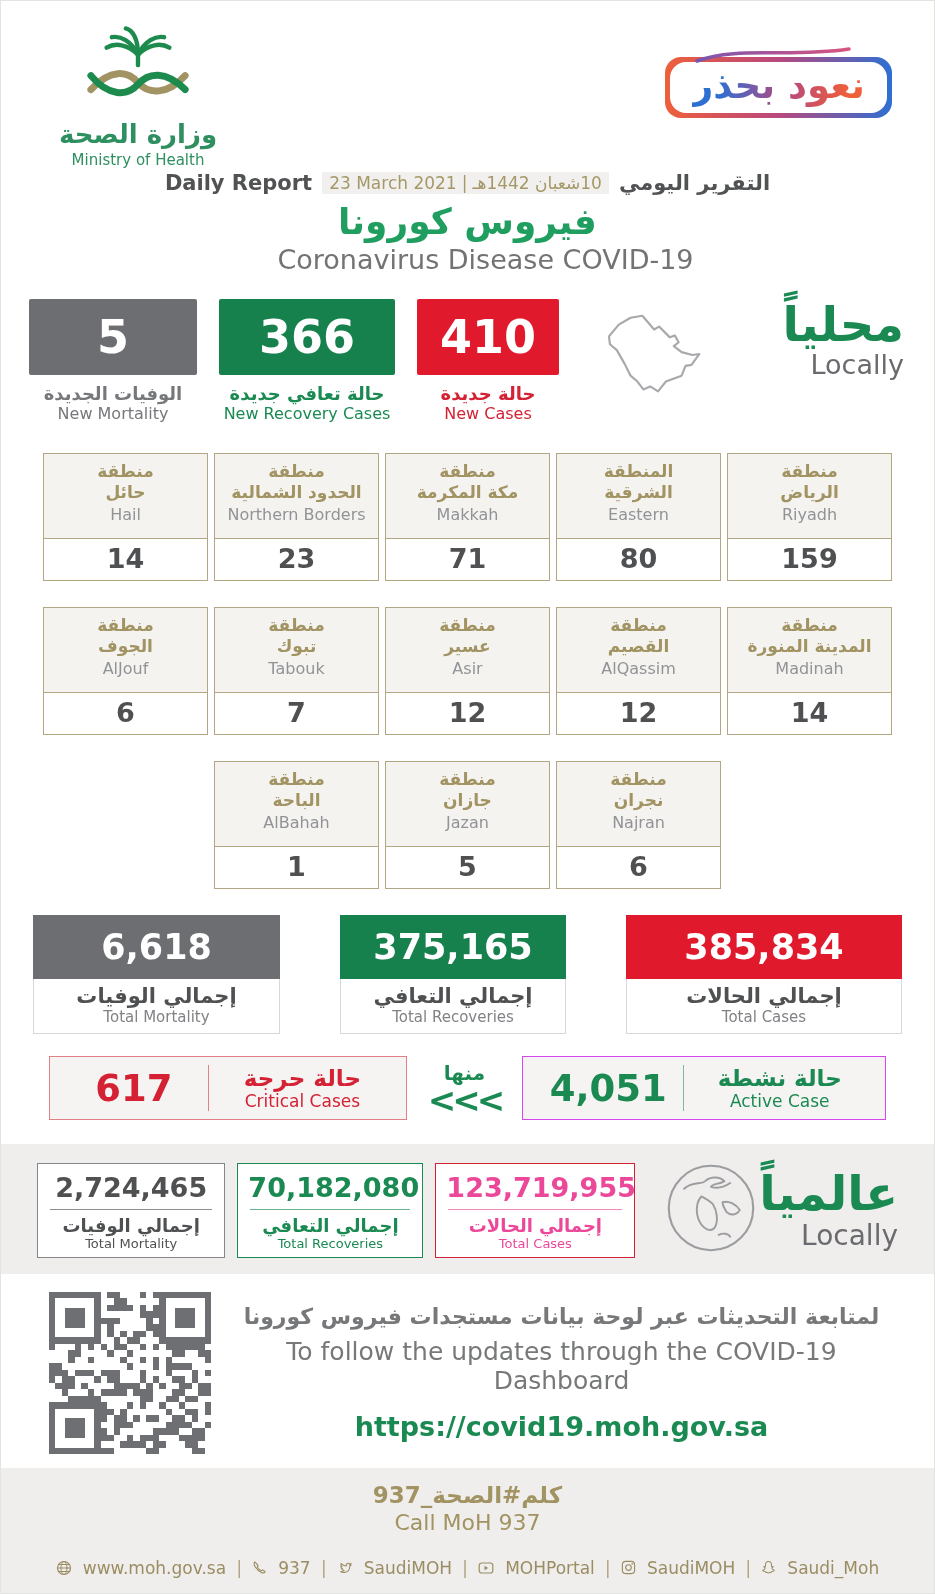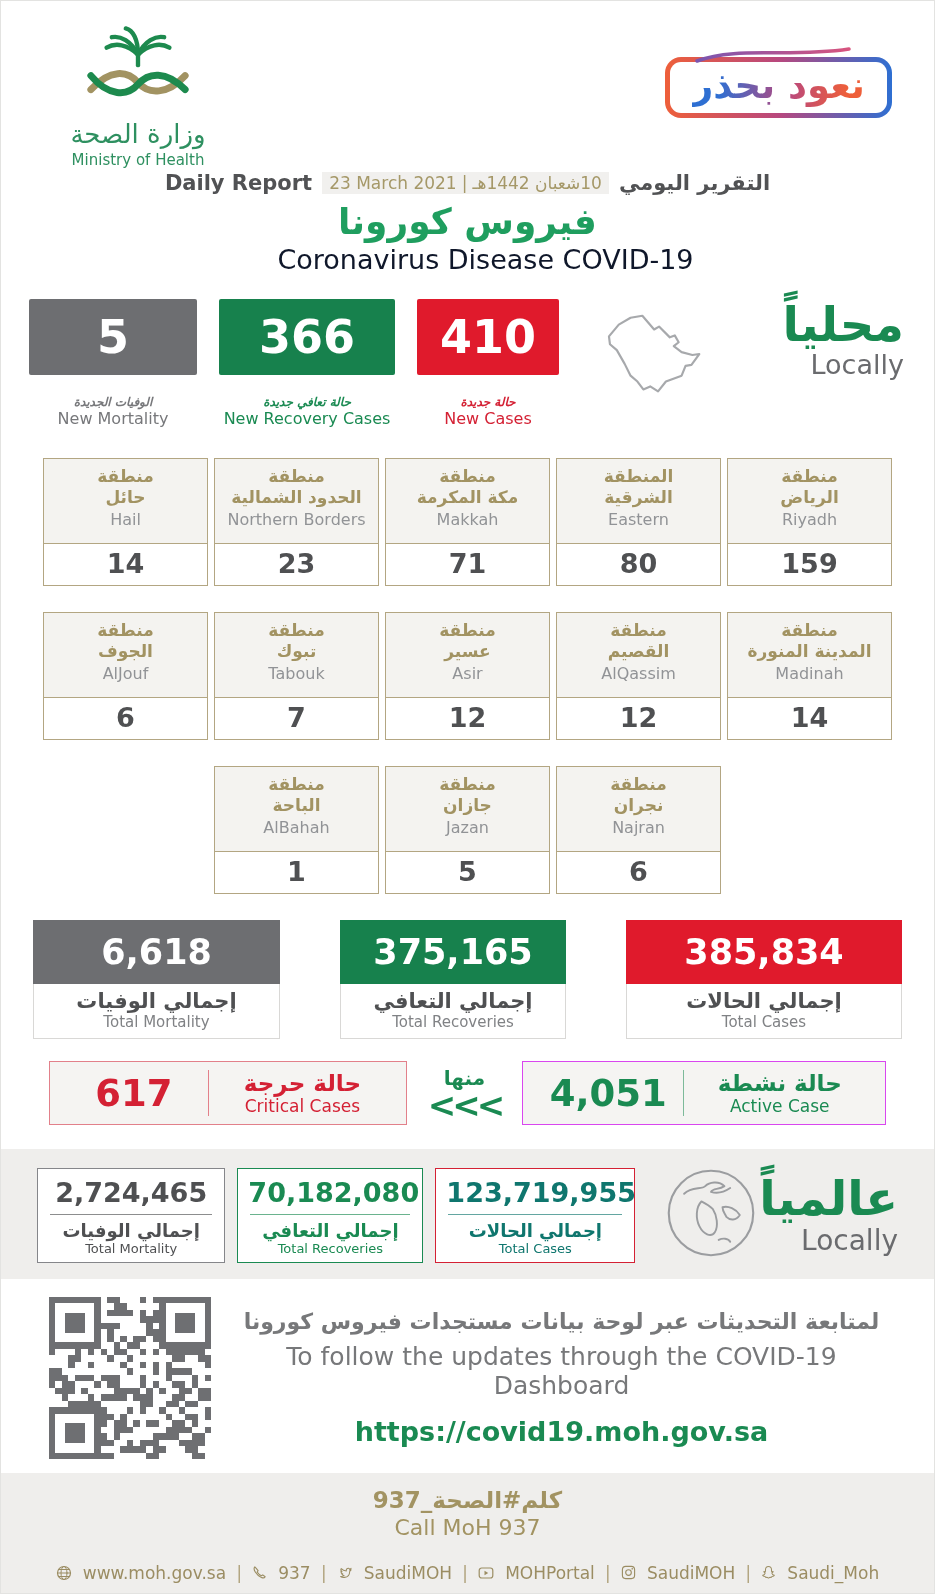--- a/index.html
+++ b/index.html
@@ -2,42 +2,42 @@
 <html><head>
 <meta charset="utf-8">
 <style>
   * { margin:0; padding:0; box-sizing:border-box; }
   body { width:935px; height:1594px; background:#ffffff; font-family:"DejaVu Sans", sans-serif; color:#4f5052; overflow:hidden; border:1px solid #e3e3e1; }
   .page { width:100%; height:100%; position:relative; }
 
   
   .header { display:flex; justify-content:space-between; align-items:flex-start; padding:24px 30px 0 52px; height:168px; }
   .logo-block { text-align:center; width:170px; }
-  .logo-ar { color:#2e9060; font-size:26px; font-weight:normal; margin-top:-6px; }
+  .logo-ar { color:#2e9060; font-size:26px; font-weight:bold; margin-top:-6px; }
   .logo-en { color:#2e9060; font-size:15px; margin-top:2px; }
   .badge-wrap { position:relative; margin-top:32px; margin-right:12px; }
   .badge-swoosh { position:absolute; top:-13px; left:28px; }
   .badge { padding:5px; border-radius:16px; background:linear-gradient(90deg,#ee5f3a,#b8487e,#2e6fd2); }
-  .badge-inner { background:#fff; border-radius:11px; padding:2px 22px 6px 22px; }
+  .badge-inner { background:#fff; border-radius:16px; padding:2px 22px 6px 22px; }
   .badge-text { font-size:37px; font-weight:bold; background:linear-gradient(90deg,#2e6fd2 15%,#b8487e 55%,#ee5f3a 90%); -webkit-background-clip:text; background-clip:text; color:transparent; direction:rtl; }
 
   
   .date-row { display:flex; justify-content:center; align-items:center; gap:10px; margin-top:2px; }
   .bold-dark { font-size:21px; font-weight:bold; color:#515254; }
   .date-chip { background:#f1f0ee; color:#a59868; font-size:17px; padding:1px 7px; display:flex; gap:5px; align-items:center; }
   .main-title { text-align:center; font-size:36px; font-weight:bold; color:#1f9e5f; margin-top:6px; direction:rtl; }
-  .sub-title { text-align:center; font-size:27px; color:#0f172a; margin-top:2px;padding-left:36px; }
+  .sub-title { text-align:center; font-size:27px; color:#737373; margin-top:2px;padding-left:36px; }
 
   
   .local-row { display:flex; align-items:flex-start; padding:0 22px 0 28px; margin-top:24px; }
   .stat { text-align:center; margin-right:22px; }
   .stat-box { height:76px; display:flex; align-items:center; justify-content:center; color:#fff; font-size:46px; font-weight:bold; border-radius:2px; }
   .w1{width:168px;} .w2{width:176px;} .w3{width:142px;}
   .bg-gray{background:#6d6e71;} .bg-green{background:#17814d;} .bg-red{background:#e01a2c;}
-  .stat-ar { font-size:12px; font-weight:bold; margin-top:20px; direction:rtl;font-style:italic; }
+  .stat-ar { font-size:18px; font-weight:bold; margin-top:8px; direction:rtl; }
   .stat-en { font-size:16px; }
   .c-gray{color:#77787b;} .c-green{color:#1a8a52;} .c-red{color:#d42134;}
   .map-wrap { margin:4px 4px 0 14px; }
   .local-label { margin-left:6px; flex:1; text-align:right; padding-right:8px; }
   .local-ar { font-size:48px; font-weight:bold; color:#1a8a52; direction:rtl; line-height:1.05; }
   .local-en { font-size:27px; color:#6a6b6e; margin-top:0px; }
 
   
   .grid { padding:0 42px; margin-top:30px; }
   .grid-row { display:flex; gap:6px; margin-bottom:26px; }
@@ -74,21 +74,21 @@
 
   
   .global-band { background:#efeeec; margin-top:24px; padding:16px 30px 14px 36px; display:flex; align-items:center; }
   .gbox { background:#fff; text-align:center; padding:8px 10px 6px 10px; margin-right:12px; }
   .gbox-num { font-size:27px; font-weight:bold; white-space:nowrap; }
   .gbox-sep { height:1px; background:currentColor; opacity:.65; margin:6px 2px 5px 2px; }
   .gbox-ar { font-size:18px; font-weight:bold; direction:rtl; }
   .gbox-en { font-size:13px; }
   .gb1 { border:1.5px solid #85868a; color:#4f5052; width:192px; }
   .gb2 { border:1.5px solid #1a8a52; color:#1a8a52; width:186px; }
-  .gb3 { border:1.5px solid #d42134; color:#0f766e; width:200px; }
+  .gb3 { border:1.5px solid #d42134; color:#ec4899; width:200px; }
   .globe-wrap { margin-left:16px; }
   .global-label { flex:1; text-align:right; padding-right:6px; }
   .global-ar { font-size:48px; font-weight:bold; color:#1a8a52; direction:rtl; line-height:1.05; }
   .global-en { font-size:28px; color:#6a6b6e; }
 
   
   .dash { display:flex; align-items:center; padding:18px 40px 0 48px; }
   .dash-text { flex:1; text-align:center; padding-left:18px; }
   .dash-ar { font-size:22px; color:#77787a; font-weight:bold; direction:rtl; }
   .dash-en { font-size:25px; color:#77787a; margin-top:8px; }

